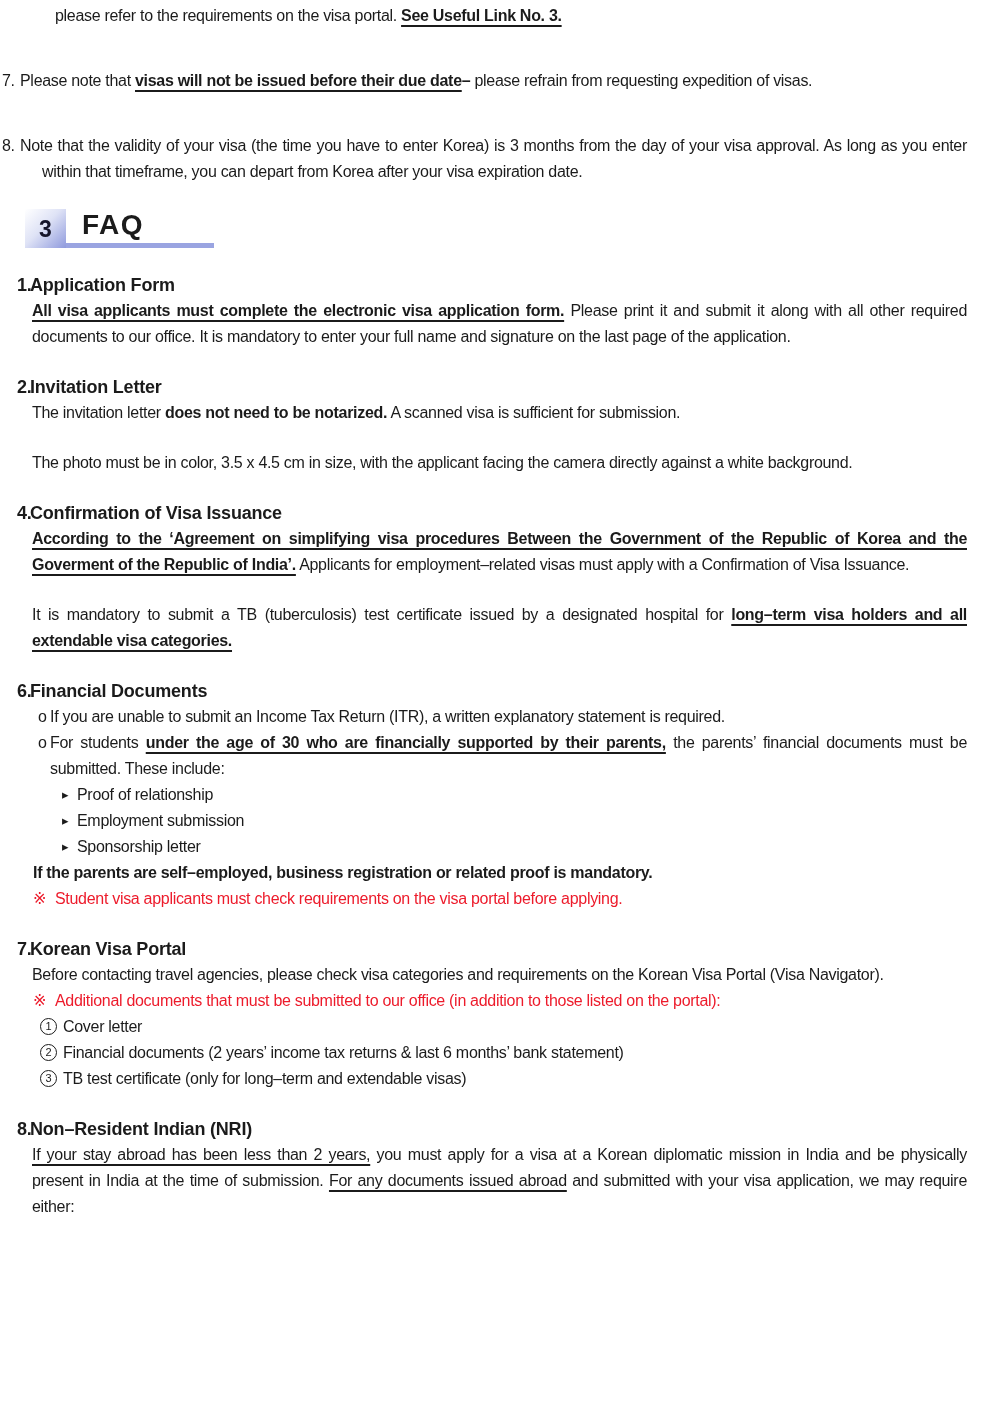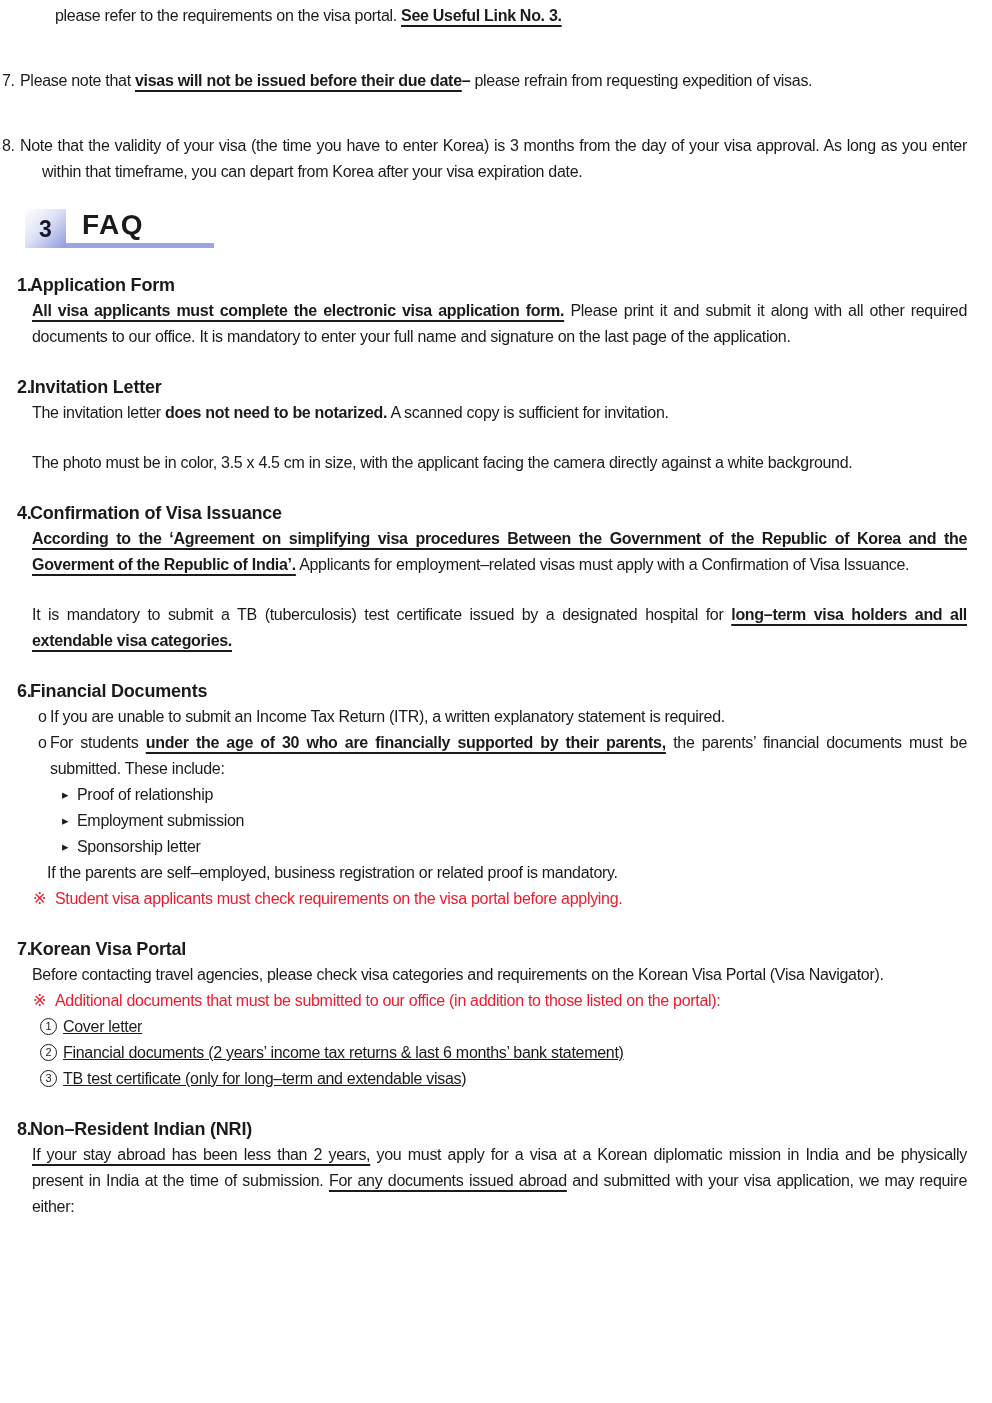--- a/index.html
+++ b/index.html
@@ -41,32 +41,32 @@
   .sec-body { margin-left:32px; text-align:justify; }
 
   .o-item { display:flex; margin-left:38px; }
   .o-marker { flex:none; width:12px; }
   .o-text { flex:1; text-align:justify; }
 
   .tri-item { display:flex; margin-left:62px; }
   .tri-marker { flex:none; width:15px; font-family:"DejaVu Sans",sans-serif; font-size:13px; }
   .tri-text { flex:1; }
 
-  .plain-note { margin-left:47px; text-align:justify; }
+  .plain-note { margin-left:33px; text-align:justify;font-weight:bold; }
 
   .red-note { display:flex; margin-left:33px; color:var(--red,#ed1b2b); }
   .red-marker { flex:none; width:22px; font-family:"DejaVu Sans",sans-serif; }
 
   .circ-item { display:flex; margin-left:40px; }
   .circ-num {
     flex:none; width:17px; height:17px; margin:4px 6px 0 0;
     border:1.3px solid var(--text,#1b1b1b); border-radius:50%;
     font-size:11px; line-height:14.5px; text-align:center; letter-spacing:0;
   }
-  .circ-text { flex:1;text-decoration:underline; }
+  .circ-text { flex:1; }
 </style>
 </head>
 <body>
 
 <div class="page">
 
   <p class="intro"><span>please refer to the requirements on the visa portal. </span><span class="bu">See Useful Link No. 3.</span></p>
 
   <p class="top-item"><span class="tnum">7.</span><span>Please note that </span><span class="bu">visas will not be issued before their due date</span><span class="b">–</span><span> please refrain from requesting expedition of visas.</span></p>
 
@@ -77,21 +77,21 @@
     <div class="faq-label">FAQ</div>
   </div>
 
   <section class="section">
     <h3 class="sec-heading"><span class="hnum">1.</span><span>Application Form</span></h3>
     <p class="sec-body"><span class="bu">All visa applicants must complete the electronic visa application form.</span><span> Please print it and submit it along with all other required documents to our office. It is mandatory to enter your full name and signature on the last page of the application.</span></p>
   </section>
 
   <section class="section">
     <h3 class="sec-heading"><span class="hnum">2.</span><span>Invitation Letter</span></h3>
-    <p class="sec-body"><span>The invitation letter </span><span class="b">does not need to be notarized.</span><span> A scanned copy is sufficient for invitation.</span></p>
+    <p class="sec-body"><span>The invitation letter </span><span class="b">does not need to be notarized.</span><span> A scanned visa is sufficient for submission.</span></p>
   </section>
 
   <section class="section">
     <p class="sec-body"><span>The photo must be in color, 3.5 x 4.5 cm in size, with the applicant facing the camera directly against a white background.</span></p>
   </section>
 
   <section class="section">
     <h3 class="sec-heading"><span class="hnum">4.</span><span>Confirmation of Visa Issuance</span></h3>
     <p class="sec-body"><span class="bu">According to the ‘Agreement on simplifying visa procedures Between the Government of the Republic of Korea and the Goverment of the Republic of India’.</span><span> Applicants for employment–related visas must apply with a Confirmation of Visa Issuance.</span></p>
   </section>

